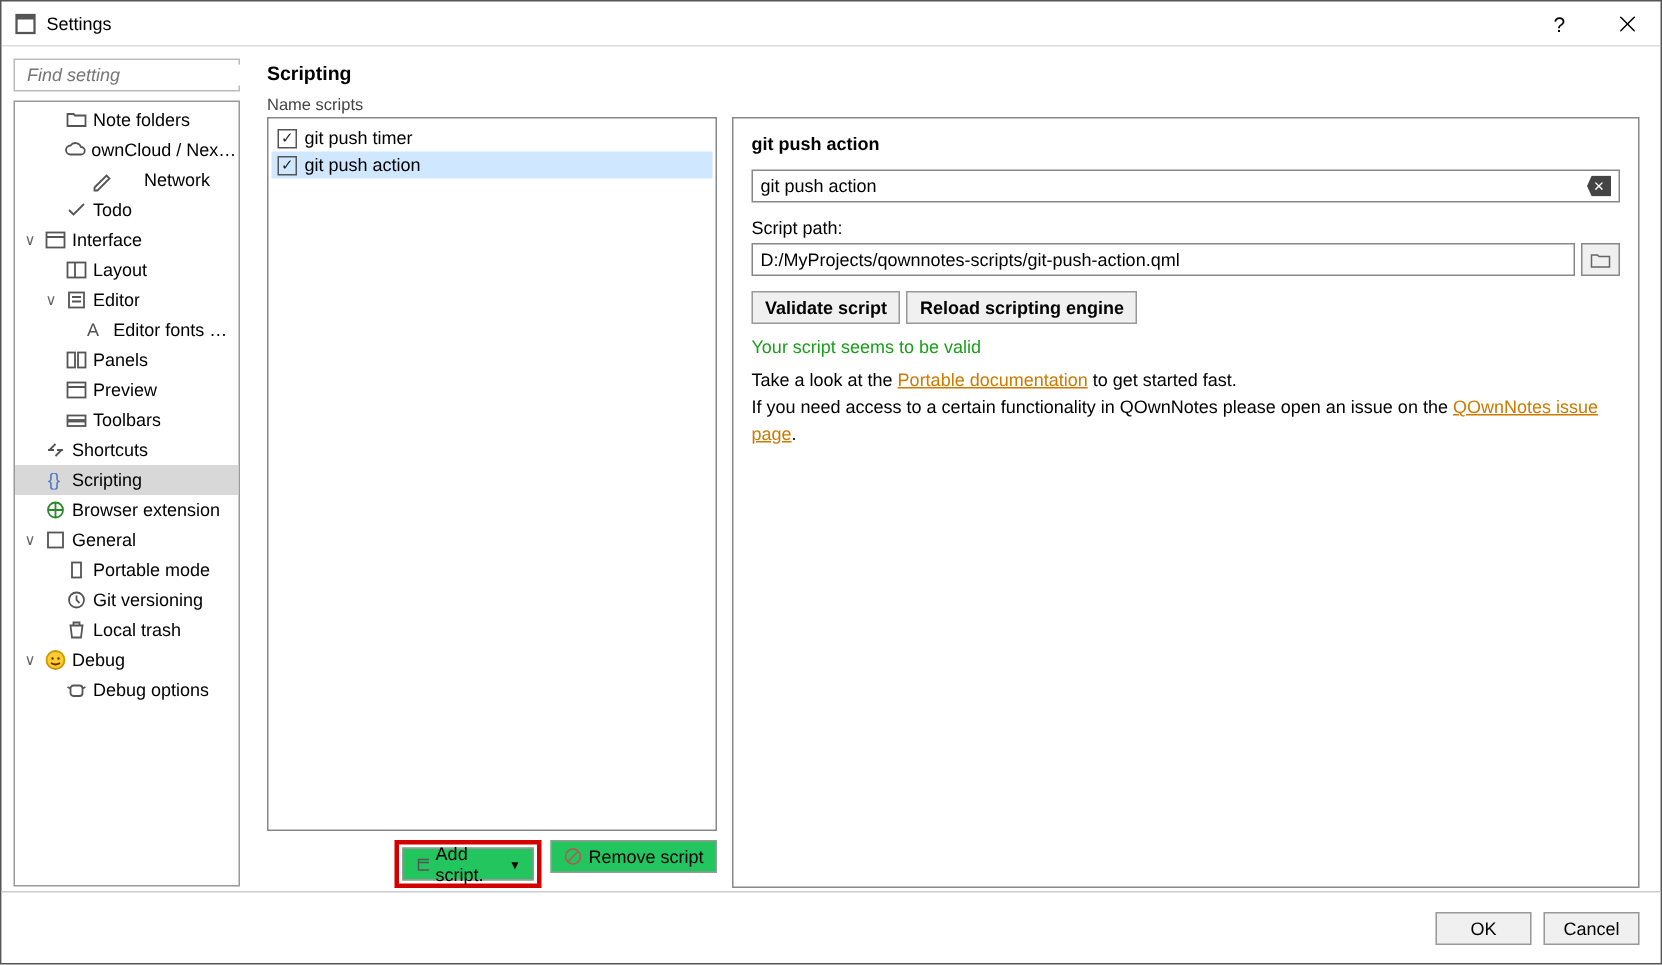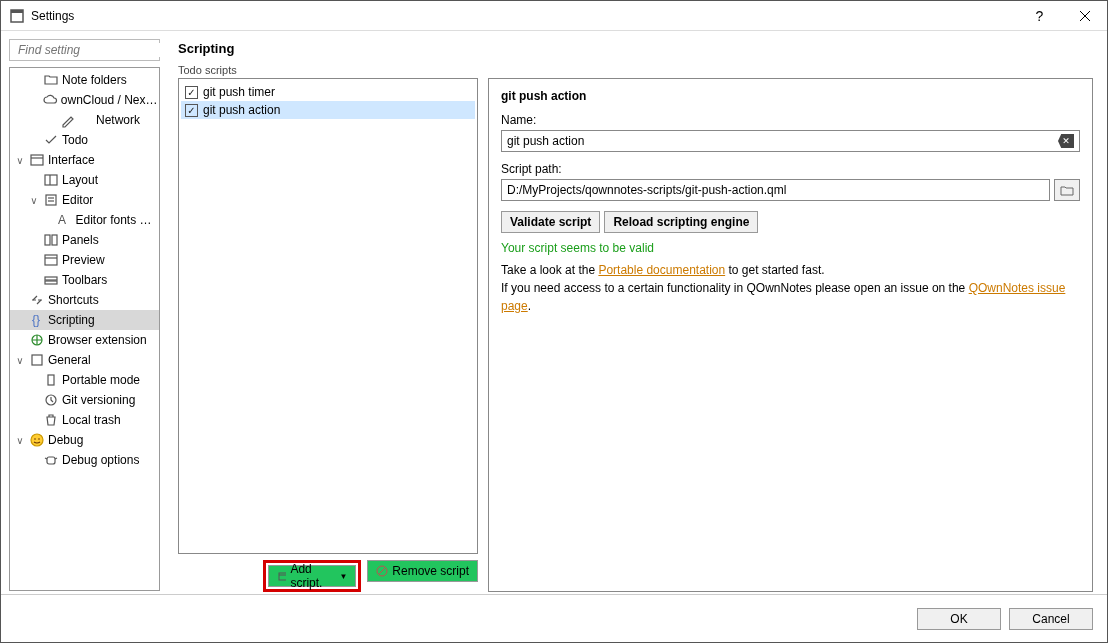--- a/index.html
+++ b/index.html
@@ -44,21 +44,21 @@
 .valid-msg { color: #1a9e1a; margin-bottom: 6px; }
 .help { line-height: 1.5; }
 .help a { color: #cc7a00; }
 
 .list-buttons { display: flex; gap: 6px; margin-top: 6px; justify-content: flex-end; width: 300px; }
 .add-highlight { border: 3px solid #d40000; padding: 2px; }
 .list-btn { border: 1px solid #999; background: #22c55e; height: 22px; padding: 0 8px; display: flex; align-items: center; gap: 4px; cursor: default; }
 .list-btn .caret { font-size: 8px; margin-left: 2px; }
 
 .footer { position: absolute; bottom: 0; left: 0; right: 0; height: 48px; border-top: 1px solid #ccc; display: flex; align-items: center; justify-content: flex-end; padding: 0 14px; gap: 8px; background: #fff; }
-.dlg-btn { border: 1px solid #999; background: #f0f0f0; width: 84px; height: 22px; display: flex; align-items: center; justify-content: center; cursor: default; }
+.dlg-btn { border: 1px solid #999; background: #f0f0f0; width: 64px; height: 22px; display: flex; align-items: center; justify-content: center; cursor: default; }
 
 svg { display: block; }
 </style>
 </head>
 <body>
 
 <div class="titlebar">
   <span class="app-icon">
     <svg width="16" height="16">
         <rect x="2" y="2" width="12" height="12" fill="none" stroke="#555" stroke-width="1.5"></rect>
@@ -279,21 +279,21 @@
               <line x1="12" y1="7" x2="14" y2="6"></line>
             </svg>
           </span>
           <span class="lbl">Debug options</span>
         </div>
       </div>
   </div>
 
   <div class="main">
     <h1>Scripting</h1>
-    <div class="sub">Todo scripts</div>
+    <div class="sub">Name scripts</div>
     <div class="cols">
       <div>
         <div class="script-list" id="scriptlist" style="height:476px;">
             <div class="script-item">
               <span class="chk">✓</span>
               <span>git push timer</span>
             </div>
             <div class="script-item sel">
               <span class="chk">✓</span>
               <span>git push action</span>
@@ -315,21 +315,20 @@
                 <circle cx="6" cy="6" r="5" fill="none" stroke="#c05050"></circle>
                 <line x1="3" y1="9" x2="9" y2="3" stroke="#c05050"></line>
               </svg>
             <span>Remove script</span>
           </div>
         </div>
       </div>
 
       <div class="detail">
         <h2>git push action</h2>
-        <div class="fld-lbl">Name:</div>
         <div class="fld-row">
           <div class="txt">
             <input value="git push action" style="">
             <span class="clear-btn">✕</span>
           </div>
         </div>
         <div class="fld-lbl">Script path:</div>
         <div class="fld-row">
           <div class="txt">
             <input value="D:/MyProjects/qownnotes-scripts/git-push-action.qml" style="">

